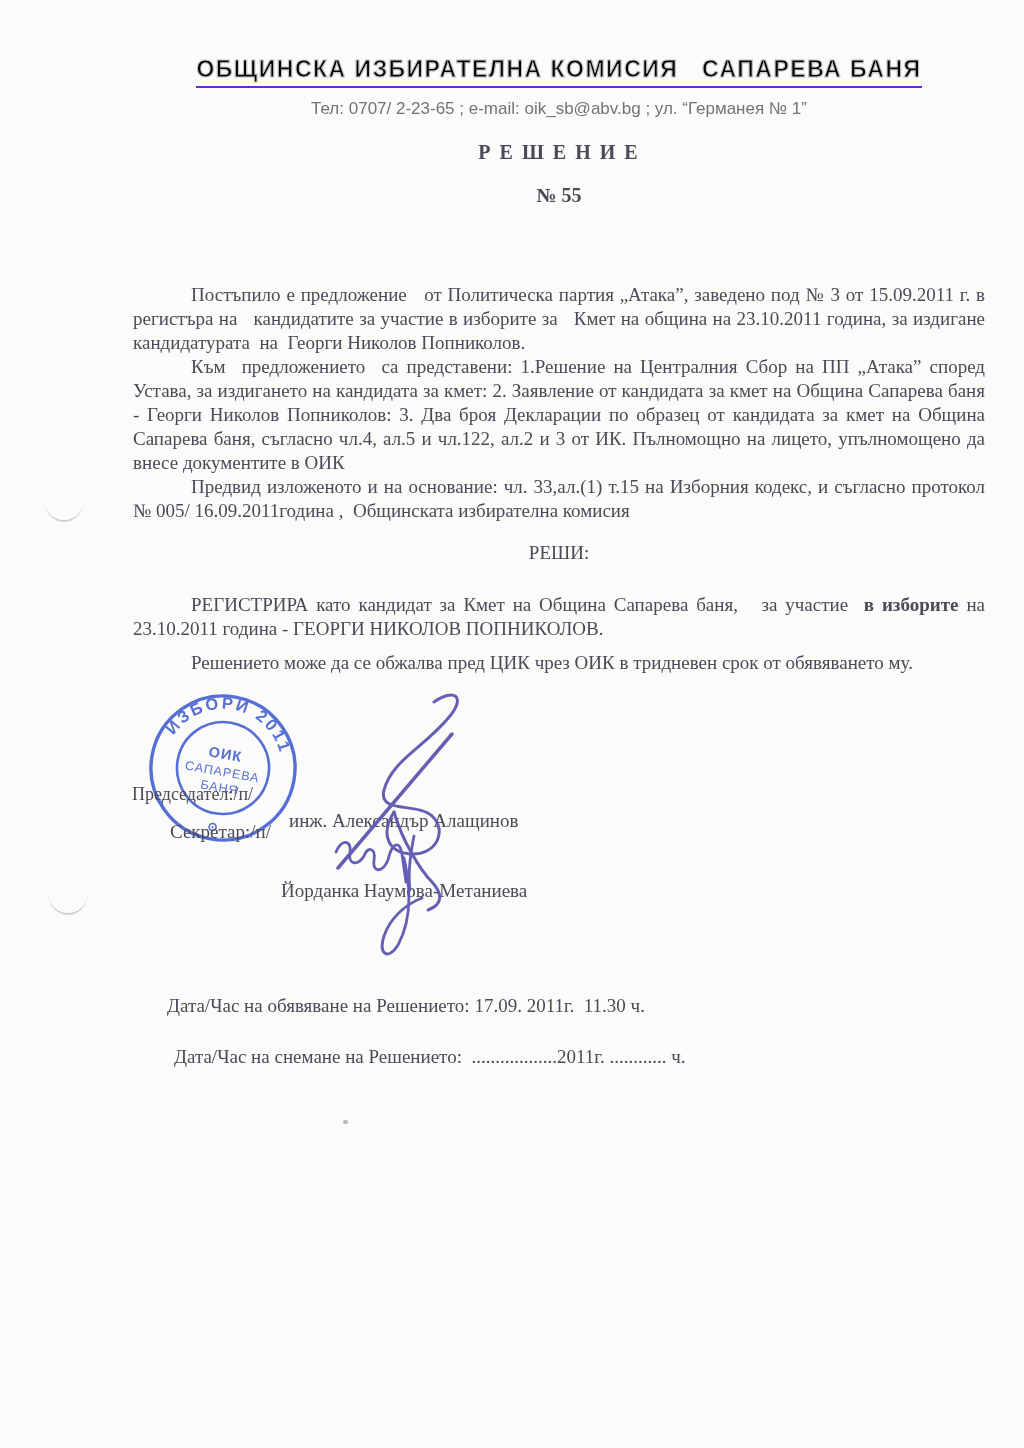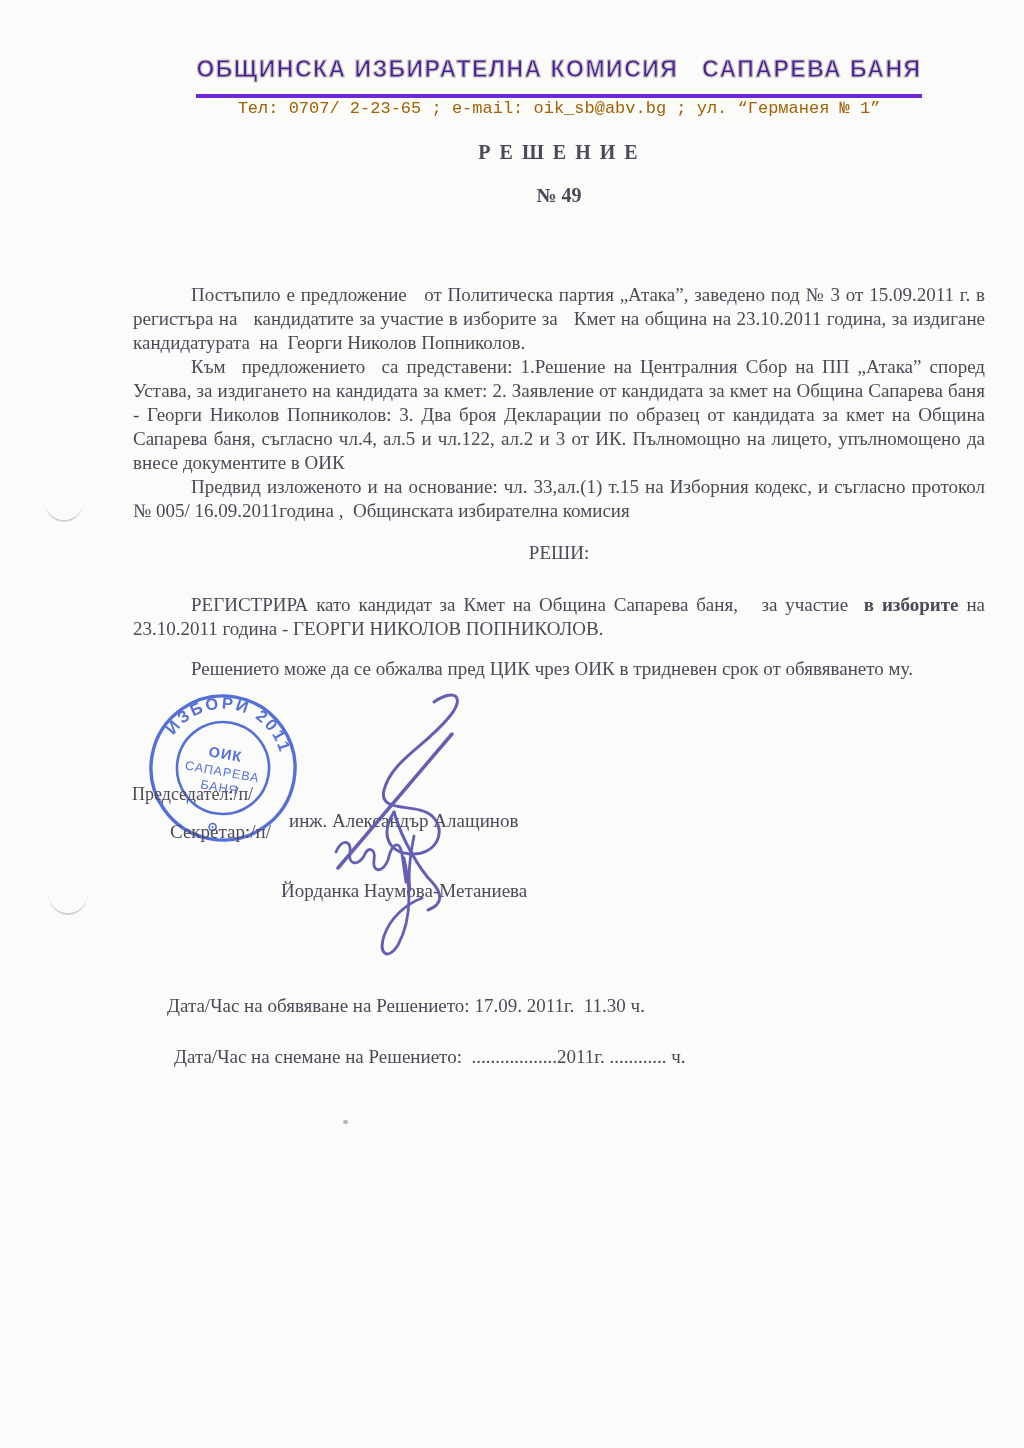--- a/index.html
+++ b/index.html
@@ -17,32 +17,32 @@
     position:absolute;top:56px;left:133px;width:852px;
     text-align:center;
   }
   .org-title{
     display:inline-block;
     font-family:"Liberation Sans", sans-serif;
     font-weight:700;
     font-size:23px;
     letter-spacing:1.5px;
     white-space:pre;
-    color:#4c1d95;
+    color:#000000;
     -webkit-text-stroke:1.1px #c2c2c0;
     text-shadow:0 0 1px #c8c8c6;
-    border-bottom:4px solid #6d28d9;
-    padding-bottom:11px;
+    border-bottom:2px solid #6d28d9;
+    padding-bottom:3px;
   }
   .contact-line{
     position:absolute;top:99px;left:133px;width:852px;
     text-align:center;
-    font-family:Liberation Mono, monospace;
+    font-family:Liberation Sans, sans-serif;
     font-size:17px;
-    color:#a16207;
+    color:#737373;
     white-space:pre;
   }
   
   .doc-title{
     position:absolute;top:141px;left:133px;width:852px;
     text-align:center;font-weight:700;font-size:20px;letter-spacing:2px;
     white-space:pre;
   }
   .doc-no{
     position:absolute;top:184px;left:133px;width:852px;
@@ -56,21 +56,21 @@
   .body-flow{
     position:absolute;top:283px;left:133px;width:852px;
     font-size:19px;line-height:24px;
     text-align:justify;
   }
   .para{margin:0;text-indent:58px;white-space:pre-wrap;}
   .heading-resolve{
     margin:18px 0 28px;text-align:center;text-indent:0;
     font-size:19px;white-space:pre;
   }
-  .appeal{margin-top:16px;}
+  .appeal{margin-top:10px;}
   .b{font-weight:700;}
   
   .stamp{
     position:absolute;left:146px;top:691px;width:154px;height:154px;
     opacity:.88;
     transform:rotate(10deg);
   }
   
   .sig-label-chairman{position:absolute;left:132px;top:784px;font-size:18px;white-space:pre;}
   .sig-name-chairman{position:absolute;left:289px;top:810px;font-size:19px;white-space:pre;}
@@ -98,21 +98,21 @@
 <body>
 
 <div class="page">
 
   <div class="org-header">
     <span class="org-title">ОБЩИНСКА ИЗБИРАТЕЛНА КОМИСИЯ   САПАРЕВА БАНЯ</span>
   </div>
   <div class="contact-line">Тел: 0707/ 2-23-65 ; e-mail: oik_sb@abv.bg ; ул. “Германея № 1”</div>
 
   <div class="doc-title">Р Е Ш Е Н И Е</div>
-  <div class="doc-no">№ 49</div>
+  <div class="doc-no">№ 55</div>
 
   <div class="body-flow">
     <p class="para">Постъпило е предложение   от Политическа партия „Атака”, заведено под № 3 от 15.09.2011 г. в регистъра на   кандидатите за участие в изборите за   Кмет на община на 23.10.2011 година, за издигане кандидатурата  на  Георги Николов Попниколов.</p>
     <p class="para">Към  предложението  са представени: 1.Решение на Централния Сбор на ПП „Атака” според Устава, за издигането на кандидата за кмет: 2. Заявление от кандидата за кмет на Община Сапарева баня - Георги Николов Попниколов: 3. Два броя Декларации по образец от кандидата за кмет на Община Сапарева баня, съгласно чл.4, ал.5 и чл.122, ал.2 и 3 от ИК. Пълномощно на лицето, упълномощено да внесе документите в ОИК</p>
     <p class="para">Предвид изложеното и на основание: чл. 33,ал.(1) т.15 на Изборния кодекс, и съгласно протокол  № 005/ 16.09.2011година ,  Общинската избирателна комисия</p>
     <p class="heading-resolve">РЕШИ:</p>
     <p class="para"><span>РЕГИСТРИРА като кандидат за Кмет на Община Сапарева баня,   за участие  </span><span class="b">в изборите</span><span> на 23.10.2011 година - ГЕОРГИ НИКОЛОВ ПОПНИКОЛОВ.</span></p>
     <p class="para appeal">Решението може да се обжалва пред ЦИК чрез ОИК в тридневен срок от обявяването му.</p>
   </div>
 

